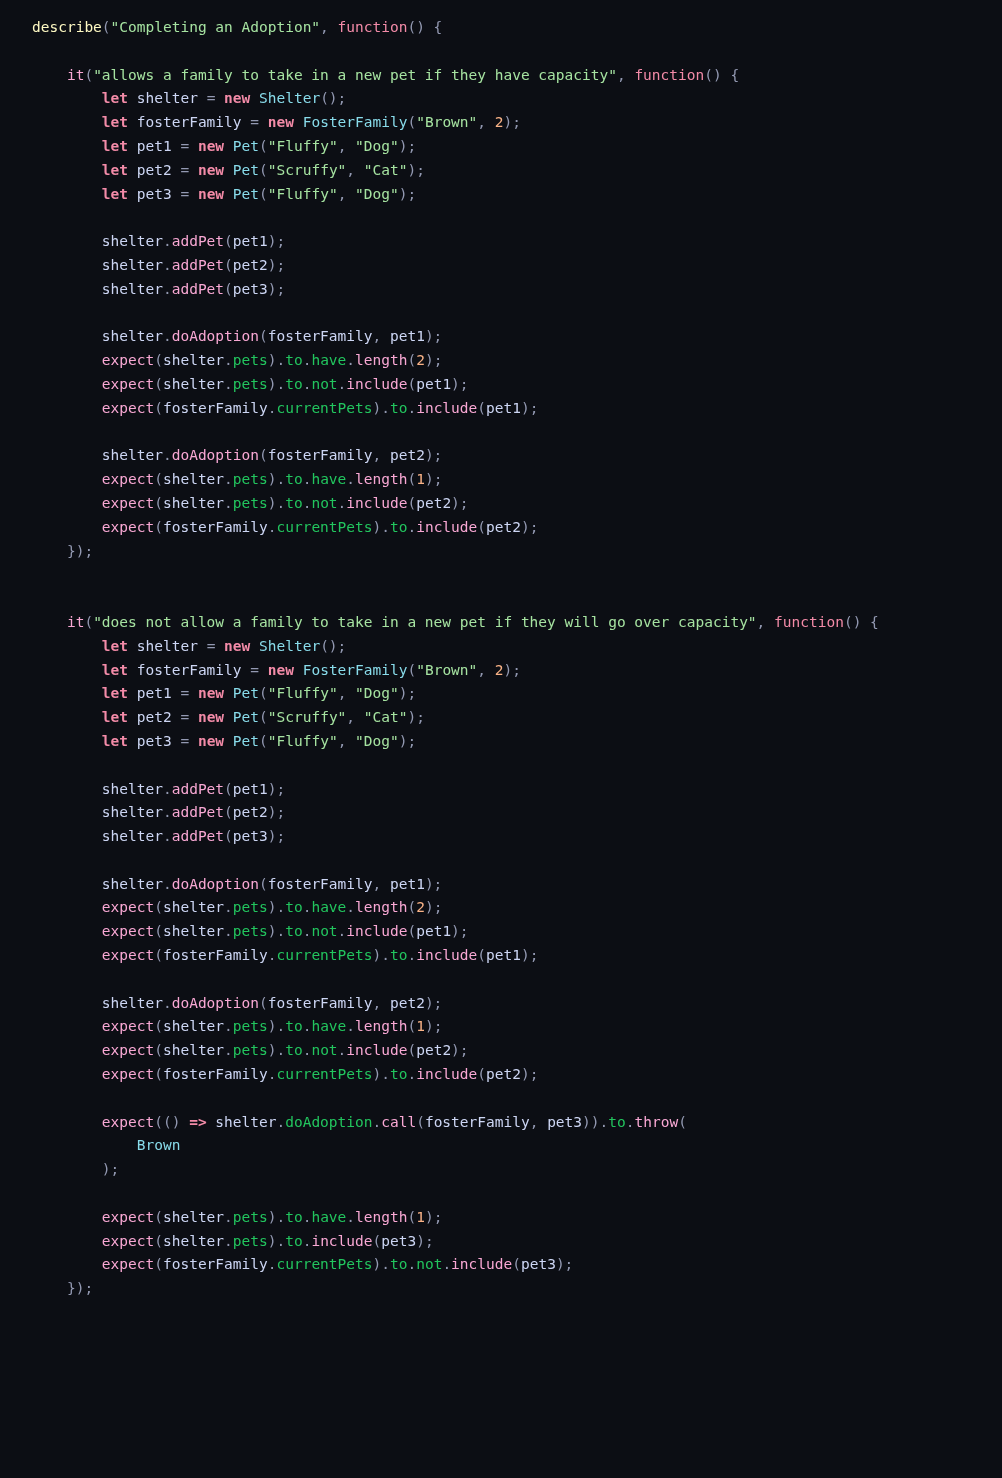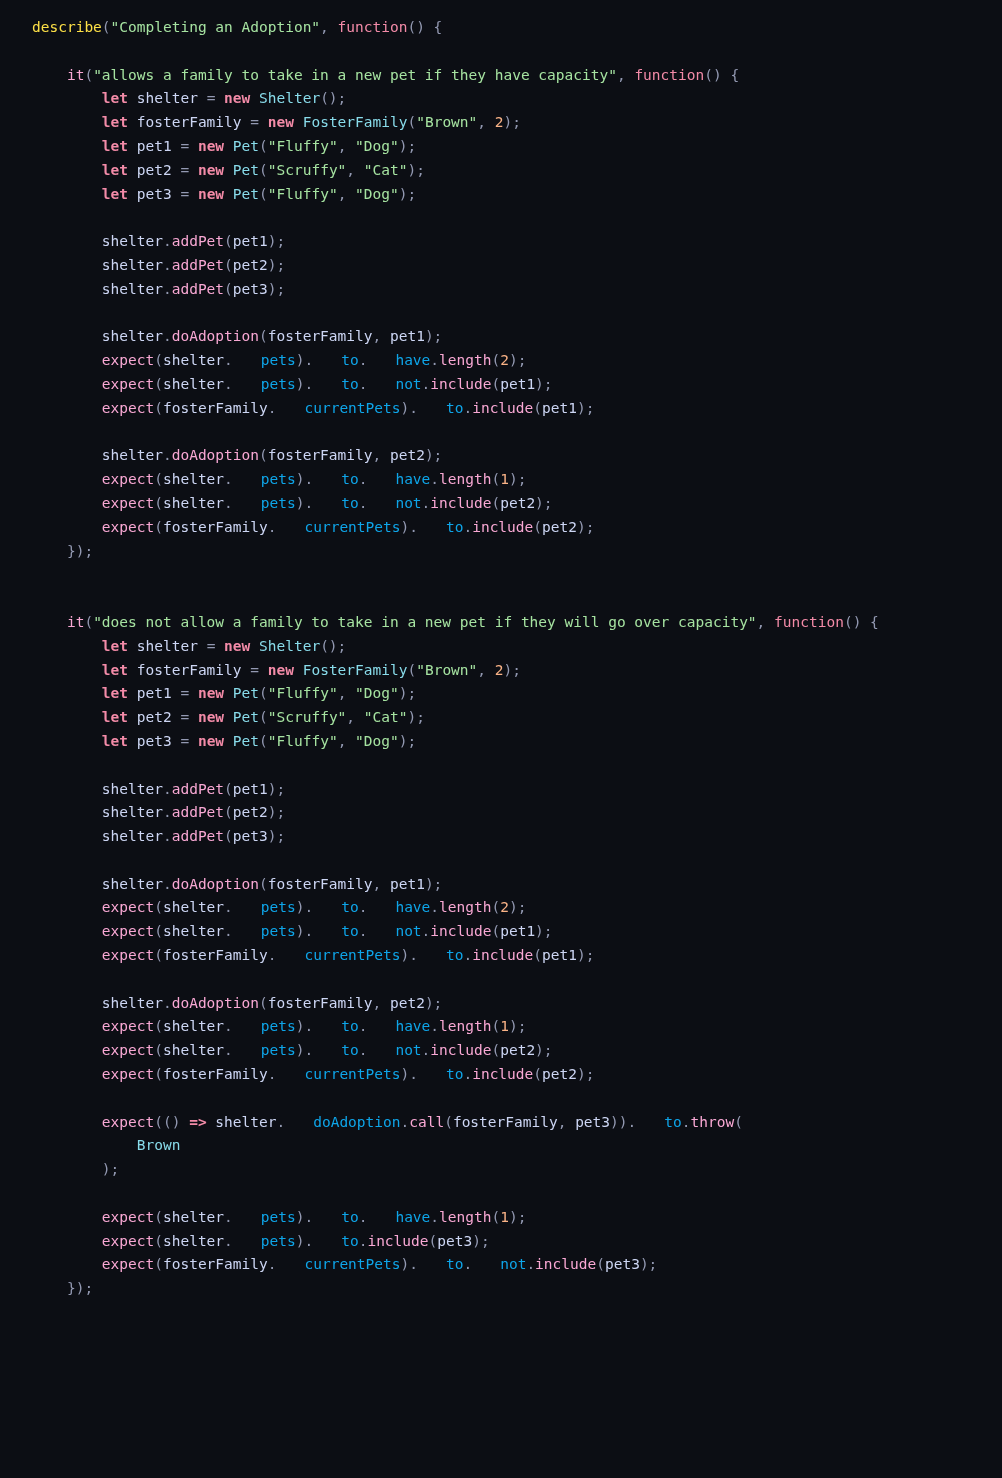--- a/index.html
+++ b/index.html
@@ -15,24 +15,24 @@
   pre {
     font-family: inherit;
     white-space: pre;
     padding: 16px 0 16px 32px;
   }
   .kw { color: #f38ba8; font-weight: bold; }          
   .fnCall { color: #f9a8d4; }      
   .str { color: #a6e3a1; }         
   .num { color: #fab387; }         
   .type { color: #89dceb; }        
-  .prop { color: #0ea5e9; margin-left: 28px; }        
+  .prop { color: #22c55e; }        
   .punct { color: #9399b2; }       
   .ident { color: #cdd6f4; }       
-  .describe { color: #fde047; }
+  .describe { color: #fef9c3; }
   .funkw { color: #f38ba8; }
 </style>
 </head>
 <body>
 
 <pre><span class="describe">describe</span><span class="punct">(</span><span class="str">"Completing an Adoption"</span><span class="punct">, </span><span class="funkw">function</span><span class="punct">() {</span>
 
     <span class="fnCall">it</span><span class="punct">(</span><span class="str">"allows a family to take in a new pet if they have capacity"</span><span class="punct">, </span><span class="funkw">function</span><span class="punct">() {</span>
         <span class="kw">let</span> <span class="ident">shelter</span> <span class="punct">=</span> <span class="kw">new</span> <span class="type">Shelter</span><span class="punct">();</span>
         <span class="kw">let</span> <span class="ident">fosterFamily</span> <span class="punct">=</span> <span class="kw">new</span> <span class="type">FosterFamily</span><span class="punct">(</span><span class="str">"Brown"</span><span class="punct">, </span><span class="num">2</span><span class="punct">);</span>

